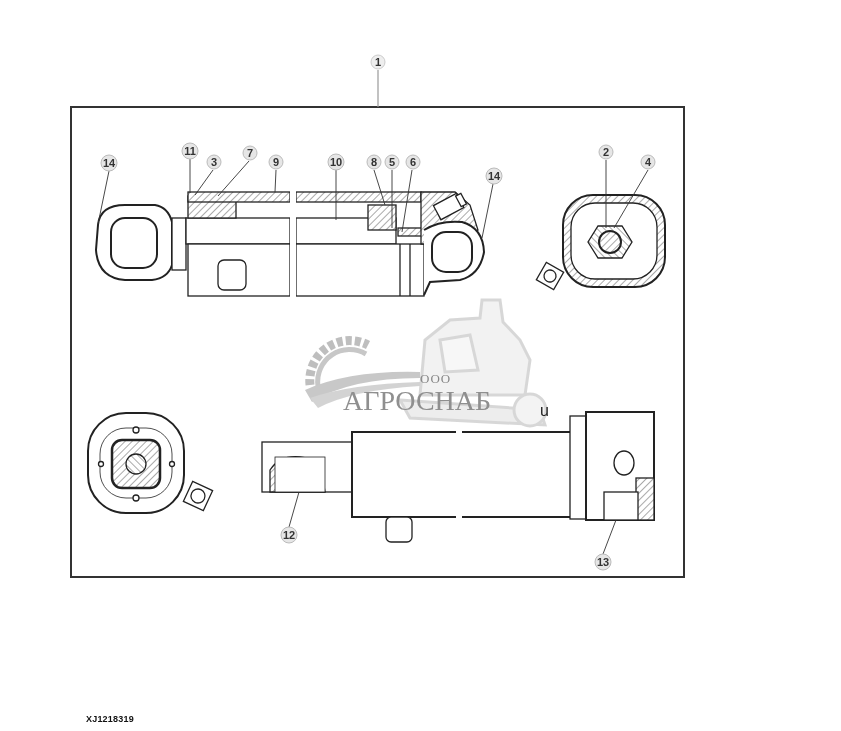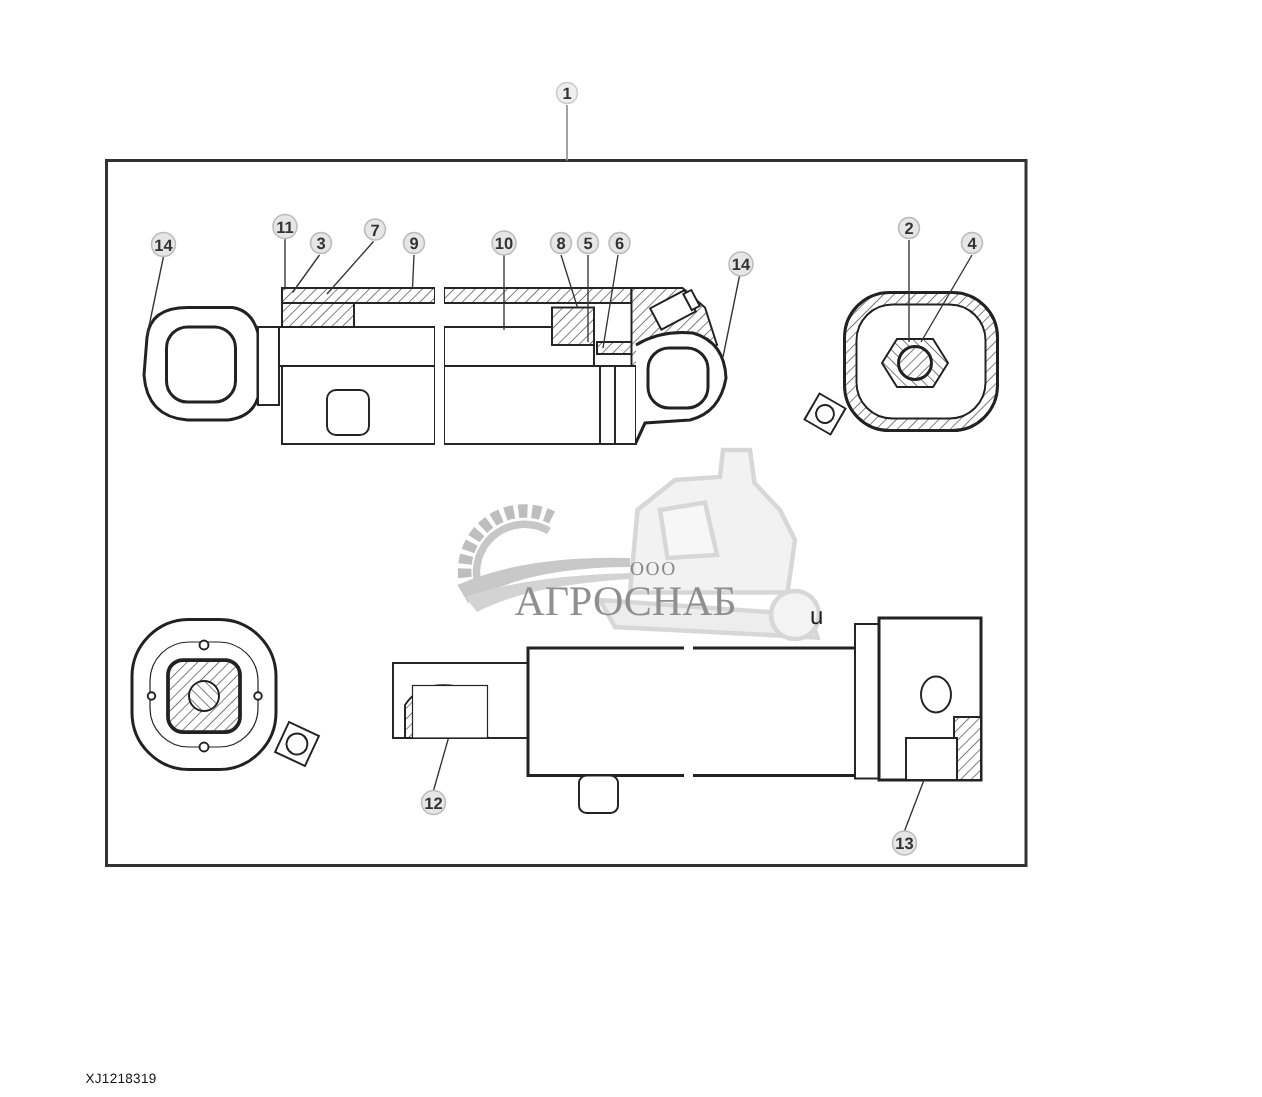--- a/index.html
+++ b/index.html
@@ -1,20 +1,20 @@
 <!DOCTYPE html>
 <html><head>
 <meta charset="utf-8">
 <style>
   html, body { margin:0; padding:0; background:#ffffff; }
   body { width:841px; height:731px; position:relative; overflow:hidden; font-family:"Liberation Sans", sans-serif; }
   #stage { position:absolute; left:0; top:0; width:841px; height:731px; }
   .callout-text { font-family:"Liberation Sans", sans-serif; font-size:11px; font-weight:bold; fill:#333; }
   .watermark-text { font-family:"Liberation Serif", serif; }
-  .code { position:absolute; left:57px; top:714px; font-size:9px; font-weight:normal; color:#111; letter-spacing:0.2px; }
+  .code { position:absolute; left:86px; top:714px; font-size:9px; font-weight:bold; color:#111; letter-spacing:0.2px; }
 </style>
 </head>
 <body>
 
 <svg id="stage" width="841" height="731" viewBox="0 0 841 731" xmlns="http://www.w3.org/2000/svg">
   <defs>
     <pattern id="hatch" patternUnits="userSpaceOnUse" width="5" height="5" patternTransform="rotate(45)">
       <rect width="5" height="5" fill="#fff"></rect>
       <line x1="0" y1="0" x2="0" y2="5" stroke="#555" stroke-width="1"></line>
     </pattern>

